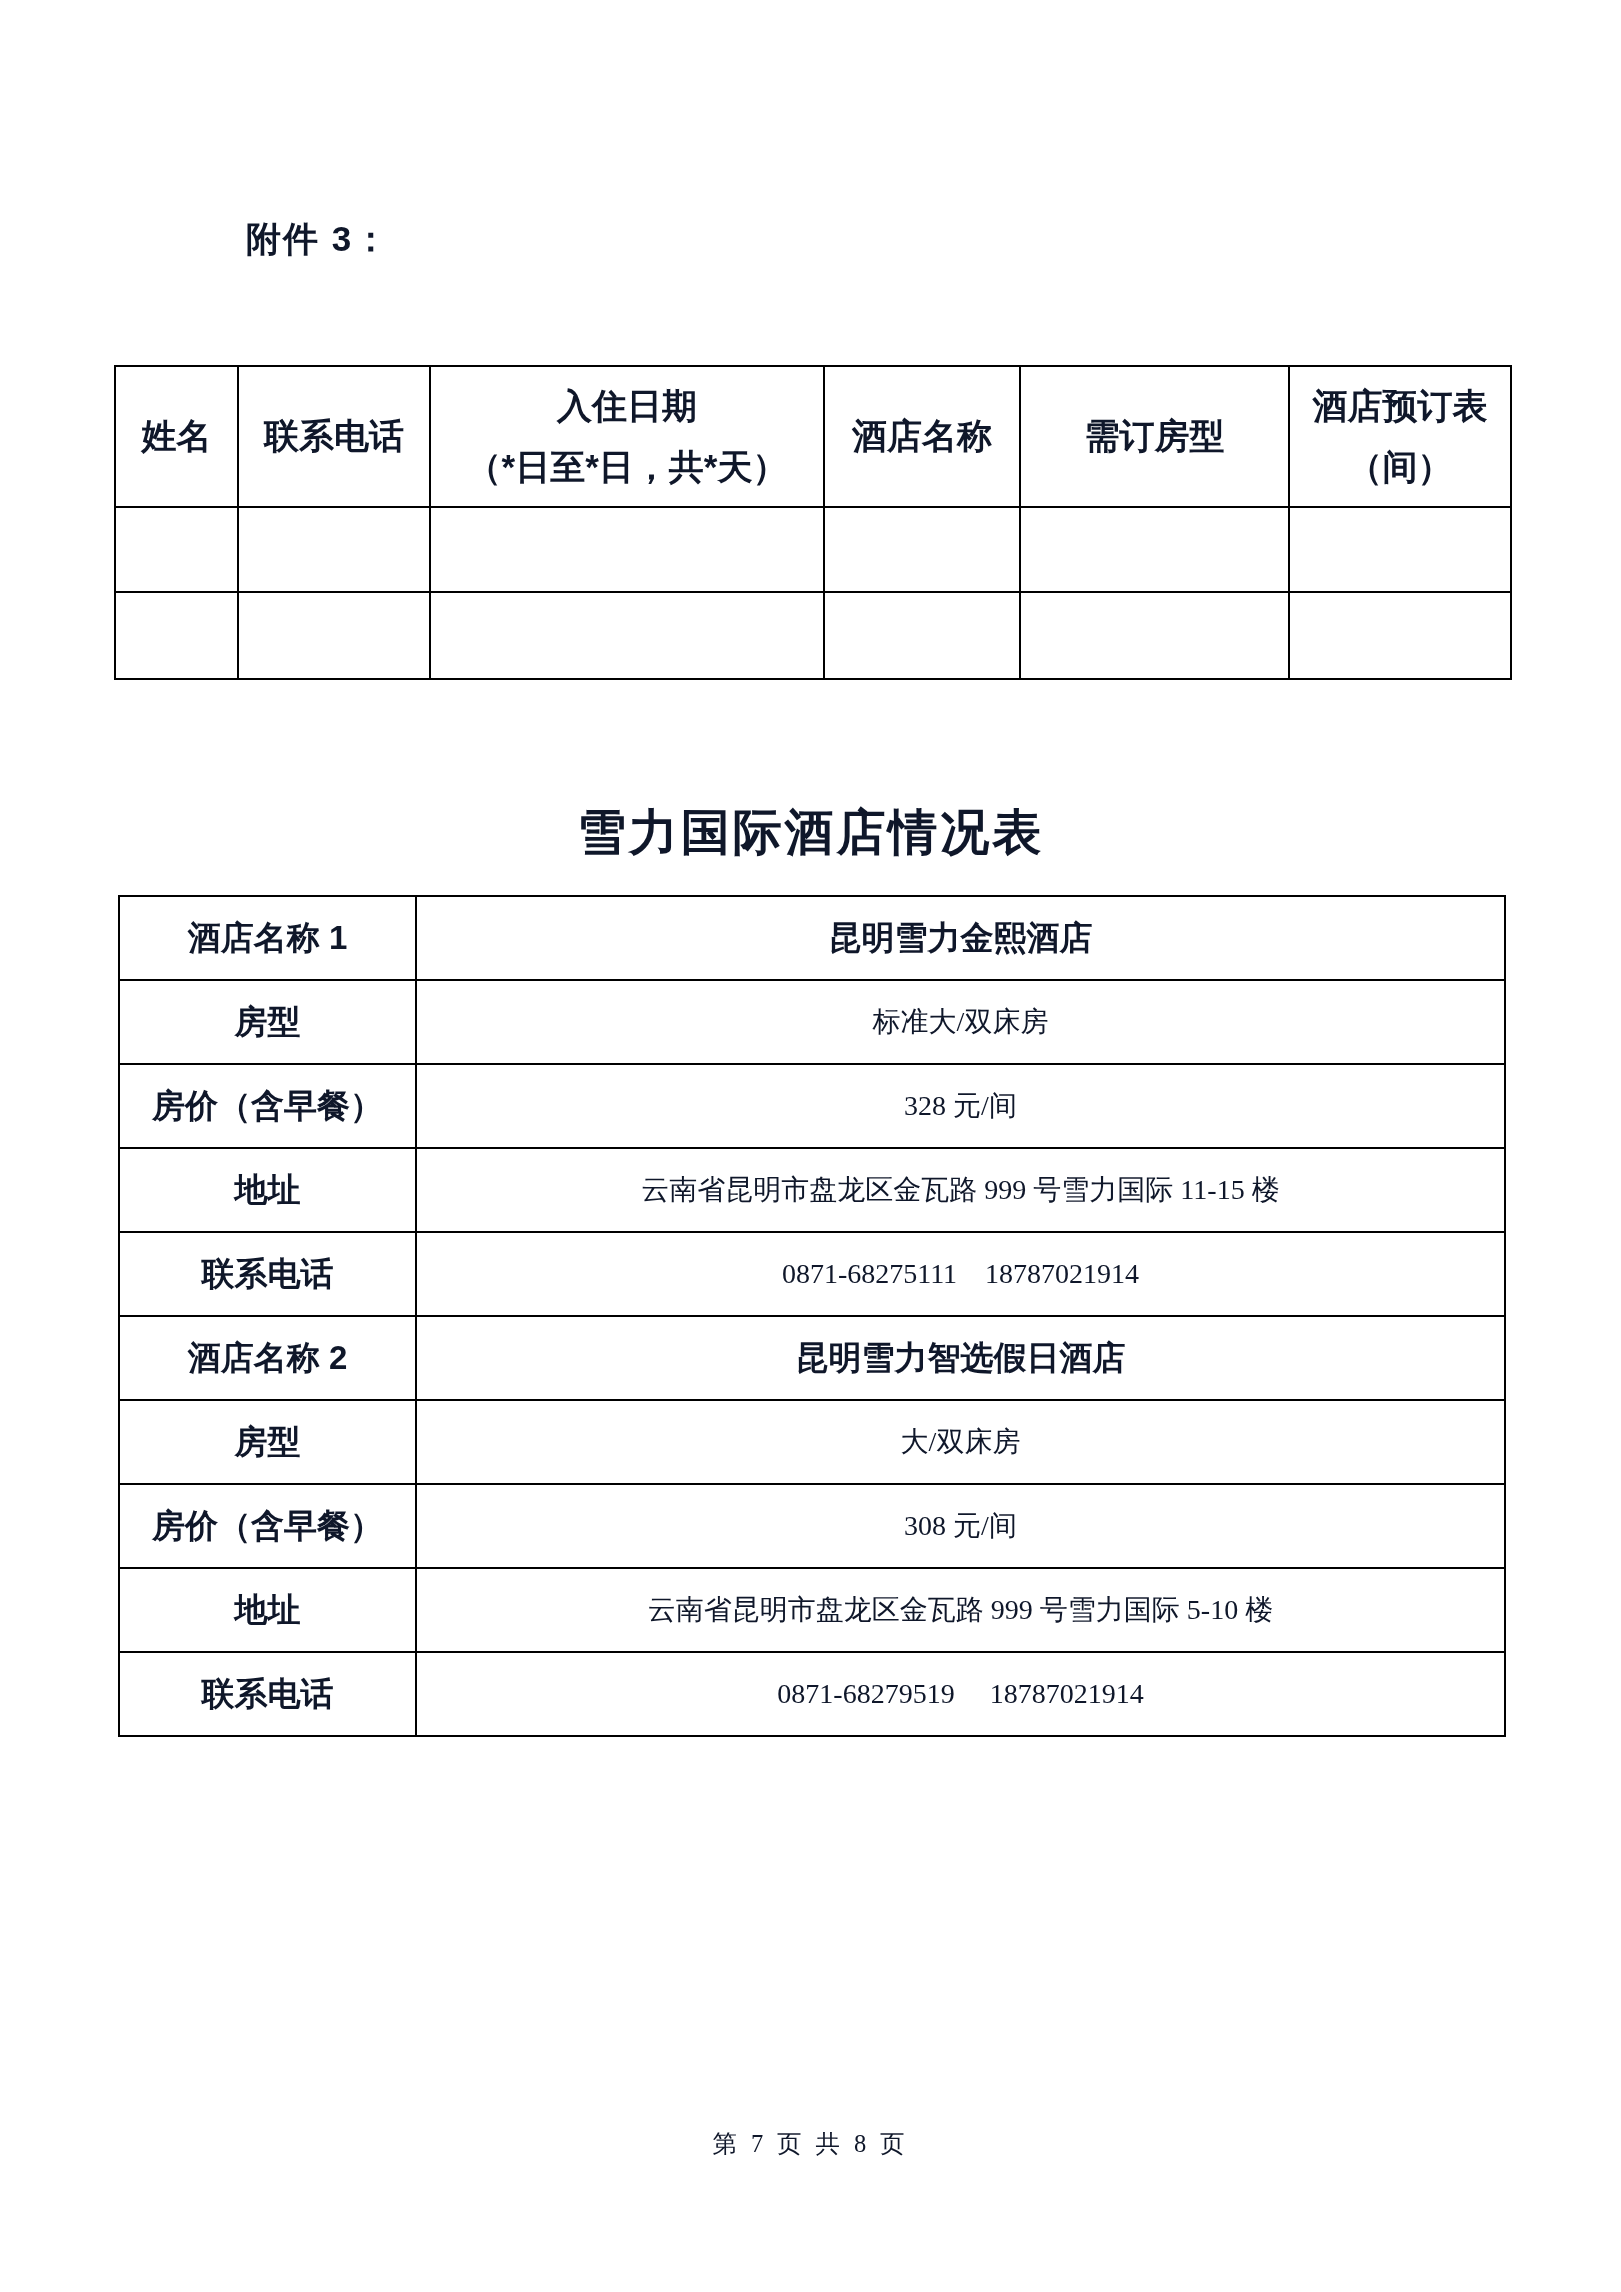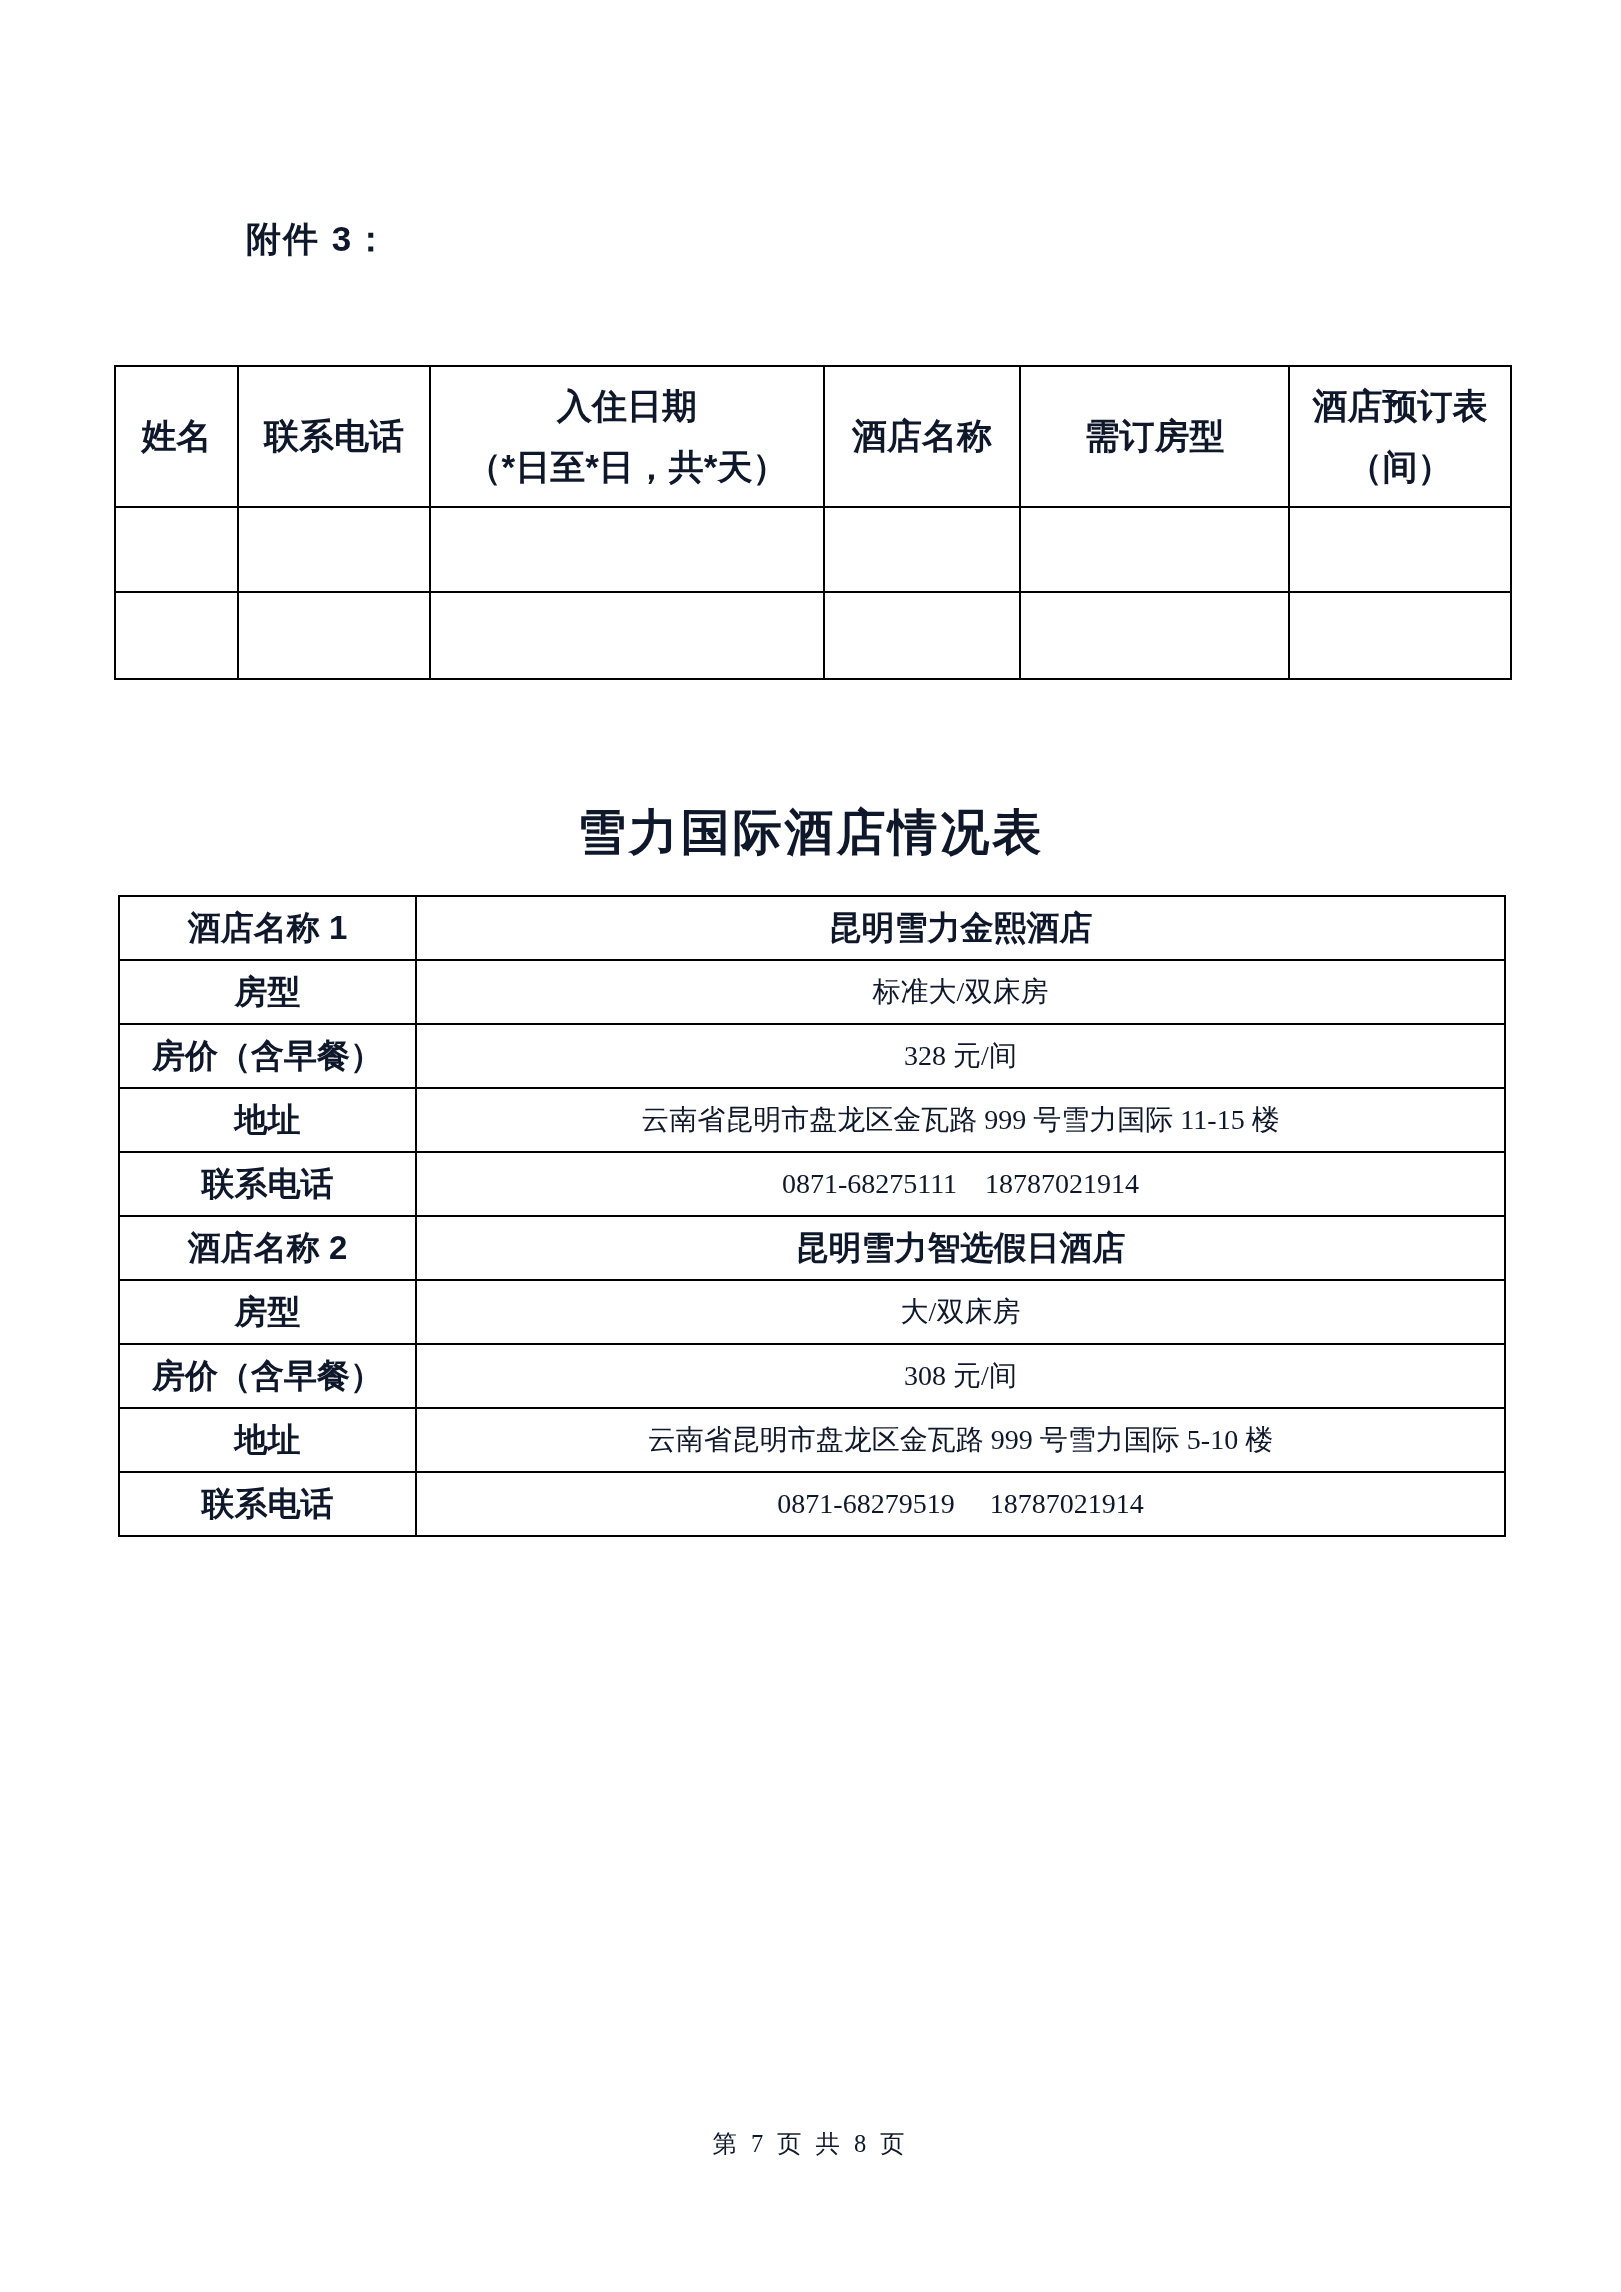--- a/index.html
+++ b/index.html
@@ -33,21 +33,21 @@
     font-family:"Liberation Sans",sans-serif;
     font-weight:700;font-size:35px;line-height:1.72;
   }
   #booking-table .hdr-line{display:block;}
   #booking-table tr.header-row{height:141px;}
   #booking-table tr.empty-row-1{height:85px;}
   #booking-table tr.empty-row-2{height:87px;}
 
   
   #hotel-table{left:118px;top:895px;width:1386px;border:2.9px solid #000000;}
-  #hotel-table tr{height:64px;}
+  #hotel-table tr{height:84px;}
   #hotel-table th{
     font-family:"Liberation Sans",sans-serif;
     font-weight:700;font-size:33px;
   }
   #hotel-table td{
     font-size:28px;white-space:pre;
   }
   #hotel-table td.value-bold{
     font-family:"Liberation Sans",sans-serif;
     font-weight:700;font-size:33px;

